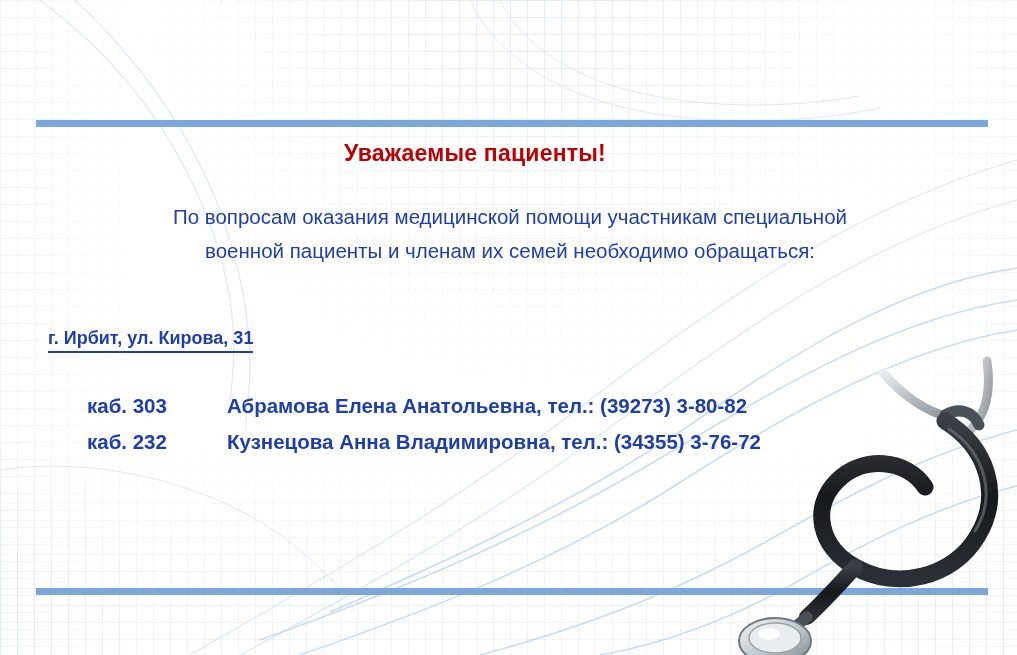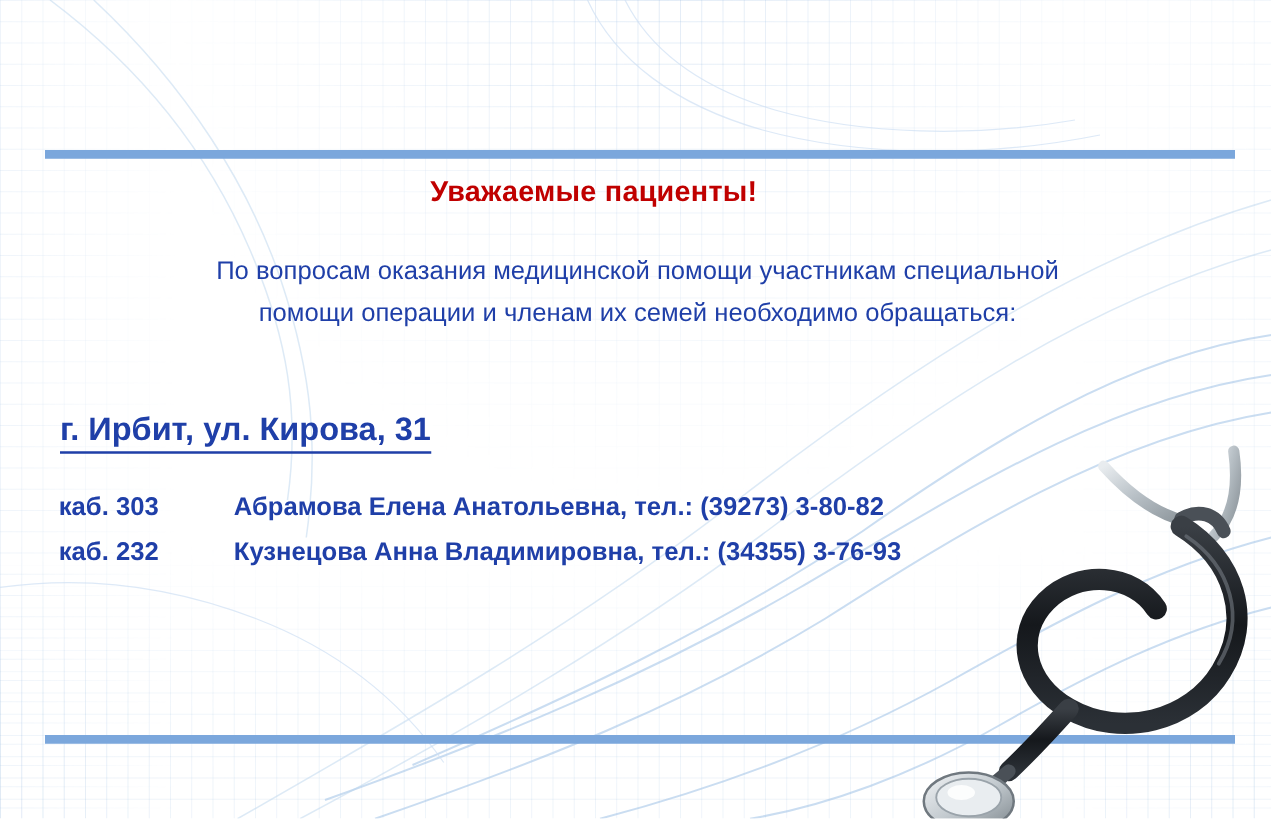--- a/index.html
+++ b/index.html
@@ -103,41 +103,42 @@
     font-size: 20.5px;
     line-height: 34px;
     font-weight: normal;
     color: #1F3FA8;
   }
 
   .address {
     position: absolute;
     left: 48px;
     top: 328px;
-    font-size: 26px;
+    font-size: 18px;
     font-weight: bold;
     color: #1F3FA8;
     border-bottom: 2px solid #1F3FA8;
     padding-bottom: 2px;
     display: inline-block;
   }
 
   .contacts {
     position: absolute;
     left: 47px;
     top: 388px;
     width: 900px;
   }
   .contact-row {
     display: flex;
     align-items: flex-start;
     font-size: 20.5px;
     font-weight: bold;
     color: #1F3FA8;
     line-height: 36px;
+    margin-left: 40px;
   }
   .contact-room {
     width: 140px;
     flex: 0 0 140px;
   }
   .contact-person {
     flex: 1 1 auto;
   }
 
   
@@ -180,33 +181,33 @@
     </svg>
   </div>
 
   <div class="rule rule-top"></div>
   <div class="rule rule-bottom"></div>
 
   <div class="headline">Уважаемые пациенты!</div>
 
   <div class="intro">
     <div>По вопросам оказания медицинской помощи участникам специальной</div>
-    <div>помощи операции и членам их семей необходимо обращаться:</div>
+    <div>военной пациенты и членам их семей необходимо обращаться:</div>
   </div>
 
   <div class="address"> г. Ирбит, ул. Кирова, 31</div>
 
   <div class="contacts">
     <div class="contact-row">
       <span class="contact-room">каб. 303</span>
       <span class="contact-person">Абрамова Елена Анатольевна, тел.: (39273) 3-80-82</span>
     </div>
     <div class="contact-row">
       <span class="contact-room">каб. 232</span>
-      <span class="contact-person">Кузнецова Анна Владимировна, тел.: (34355) 3-76-93</span>
+      <span class="contact-person">Кузнецова Анна Владимировна, тел.: (34355) 3-76-72</span>
     </div>
   </div>
 
   <svg class="stethoscope" viewBox="0 0 330 300">
     <defs>
       <linearGradient id="metalGrad" x1="0" y1="0" x2="1" y2="1">
         <stop offset="0%" stop-color="#e8ecef"></stop>
         <stop offset="45%" stop-color="#b9c1c7"></stop>
         <stop offset="100%" stop-color="#8a9399"></stop>
       </linearGradient>

